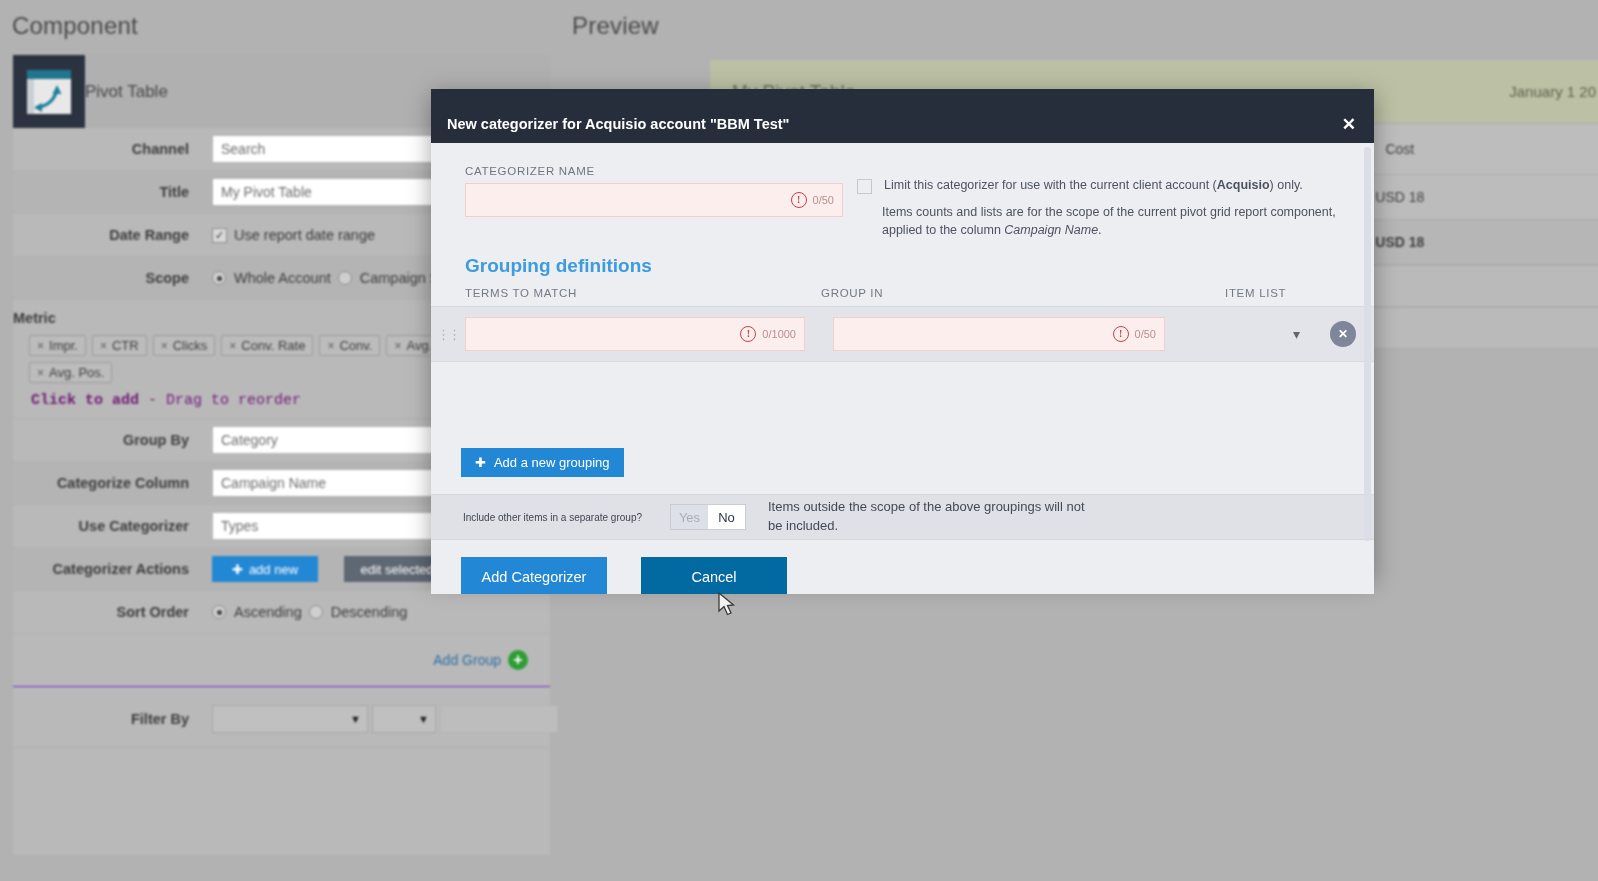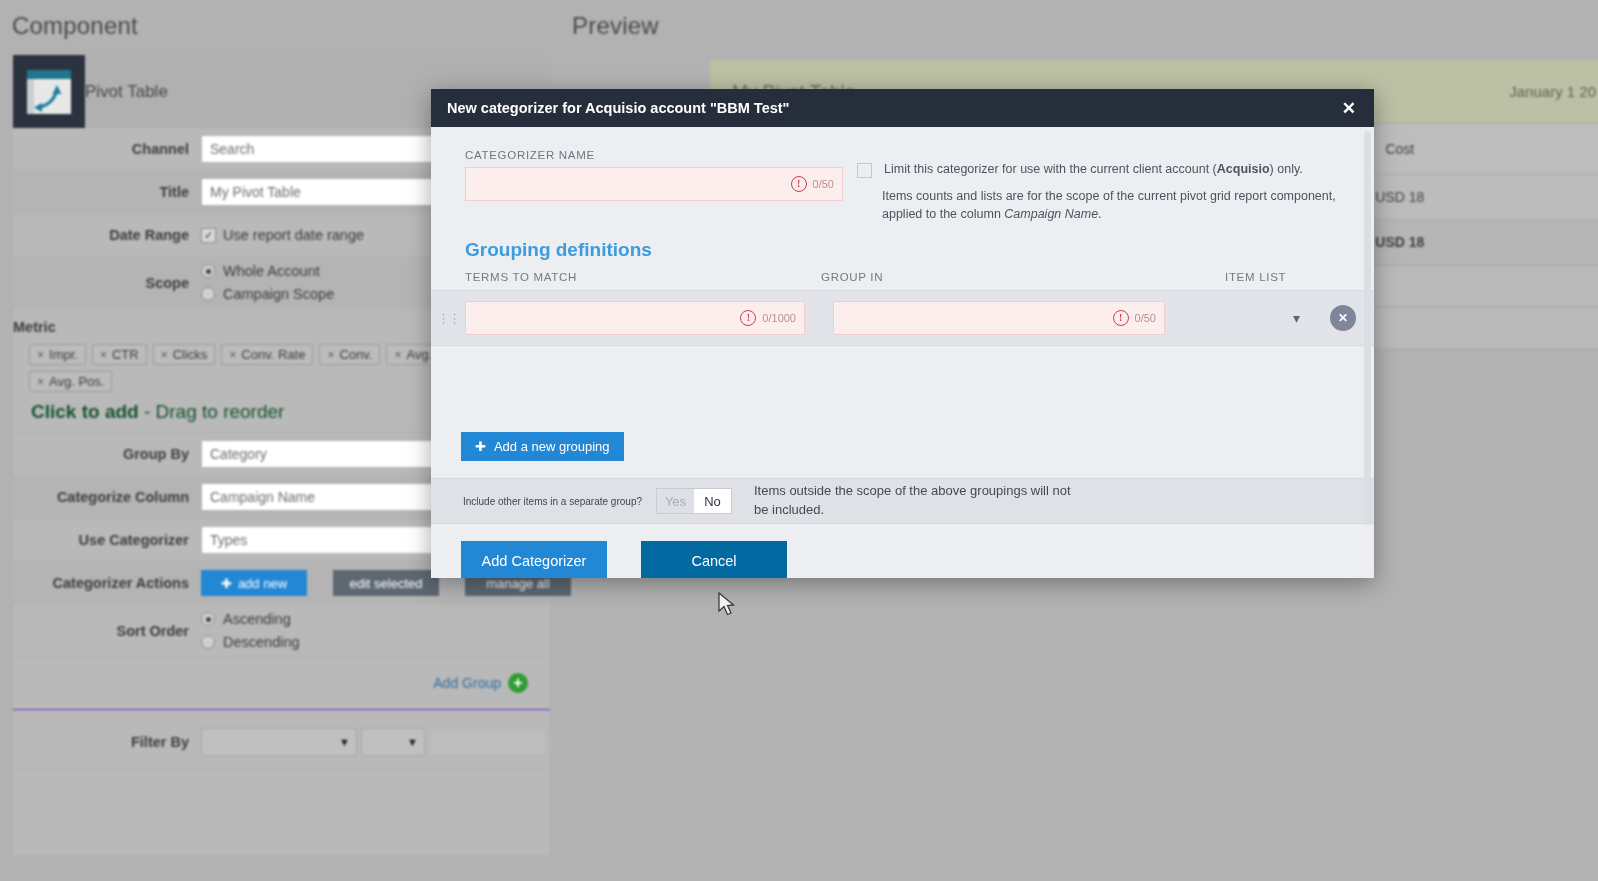--- a/index.html
+++ b/index.html
@@ -73,20 +73,21 @@
   .comp-name {
     font-size: 17px; color: #464646;
   }
 
   .frow {
     display: flex;
     align-items: center;
     min-height: 42px;
     padding: 0 14px 0 0;
     border-bottom: 1px solid #b1b1b1;
+    gap: 11px;
   }
   .frow.alt { background: #b4b4b4; }
   .frow .lab {
     width: 176px;
     text-align: right;
     font-size: 14.5px;
     font-weight: bold;
     color: #3d3d3d;
     padding-right: 12px;
     flex: 0 0 auto;
@@ -112,21 +113,21 @@
   }
   .radio {
     width: 12px; height: 12px; border-radius: 50%;
     border: 1px solid #8d8d8d; background: #cfcfcf;
     display: inline-flex; align-items: center; justify-content: center;
     flex: 0 0 auto;
   }
   .radio.on:after {
     content:""; width: 5px; height: 5px; border-radius: 50%; background: #444;
   }
-  .radio-group { display:flex; flex-direction: column; gap: 7px; padding: 6px 0; }
+  .radio-group { display:flex; flex-direction: row; gap: 7px; padding: 6px 0; }
   .radio-item { display:flex; align-items:center; gap:8px; font-size:14.5px; color:#3c3c3c; }
 
   .metric-block { border-bottom: 1px solid #b1b1b1; padding-bottom: 2px; }
   .metric-head {
     font-size: 14.5px; font-weight: bold; color: #3d3d3d;
     padding: 10px 0 7px 0;
   }
   .tags {
     display: flex; flex-wrap: wrap; gap: 6px;
     padding: 2px 10px 6px 16px;
@@ -136,21 +137,21 @@
     background: #bcbcbc;
     border-radius: 2px;
     padding: 2px 7px;
     font-size: 13px;
     color: #3d3d3d;
     display: flex; align-items: center; gap: 5px;
     white-space: nowrap;
   }
   .tag .x { color: #5a5a5a; font-size: 12px; }
   .hint {
-    font-size: 19px; color: #14532d; padding: 3px 0 7px 18px;
+    font-size: 15px; color: #701a75; padding: 3px 0 7px 18px; font-family: Liberation Mono, monospace;
   }
   .hint b { font-weight: bold; }
 
   .btn-row { display: flex; gap: 26px; }
   .mini-btn {
     height: 26px; min-width: 106px;
     display: flex; align-items: center; justify-content: center; gap: 6px;
     font-size: 13px; color: #fff;
     background: #5e6873;
   }
@@ -215,21 +216,21 @@
     width: 943px;
     height: 489px;
     background: #eef0f4;
     box-shadow: 0 5px 22px rgba(0,0,0,.35);
   }
   .modal-title {
     height: 38px;
     background: #262e3b;
     color: #fff;
     display: flex; align-items: center; justify-content: space-between;
-    padding: 0 14px 0 16px;
+    padding: 16px 14px 0 16px;
     font-size: 14.5px;
     font-weight: bold;
   }
   .modal-close {
     font-size: 17px; font-weight: bold; color: #fff;
     line-height: 1; cursor: pointer; padding: 3px 4px;
   }
   .modal-body {
     position: relative;
     height: 451px;
@@ -333,21 +334,21 @@
     margin-top: 17px;
     background: #dfe1e7;
     height: 44px;
     display: flex; align-items: center;
     padding-left: 32px;
     border-top: 1px solid #d5d8df;
     border-bottom: 1px solid #d5d8df;
   }
   .sep-q { font-size: 10px; color: #3f4653; }
   .toggle {
-    display: flex; margin-left: 14px;
+    display: flex; margin-left: 28px;
     border: 1px solid #c9ccd4;
   }
   .toggle span {
     width: 37px; height: 24px;
     display: flex; align-items: center; justify-content: center;
     font-size: 13px;
   }
   .toggle .yes { background: #dde0e6; color: #a8adb8; }
   .toggle .no { background: #fff; color: #2f3643; }
   .sep-note {

